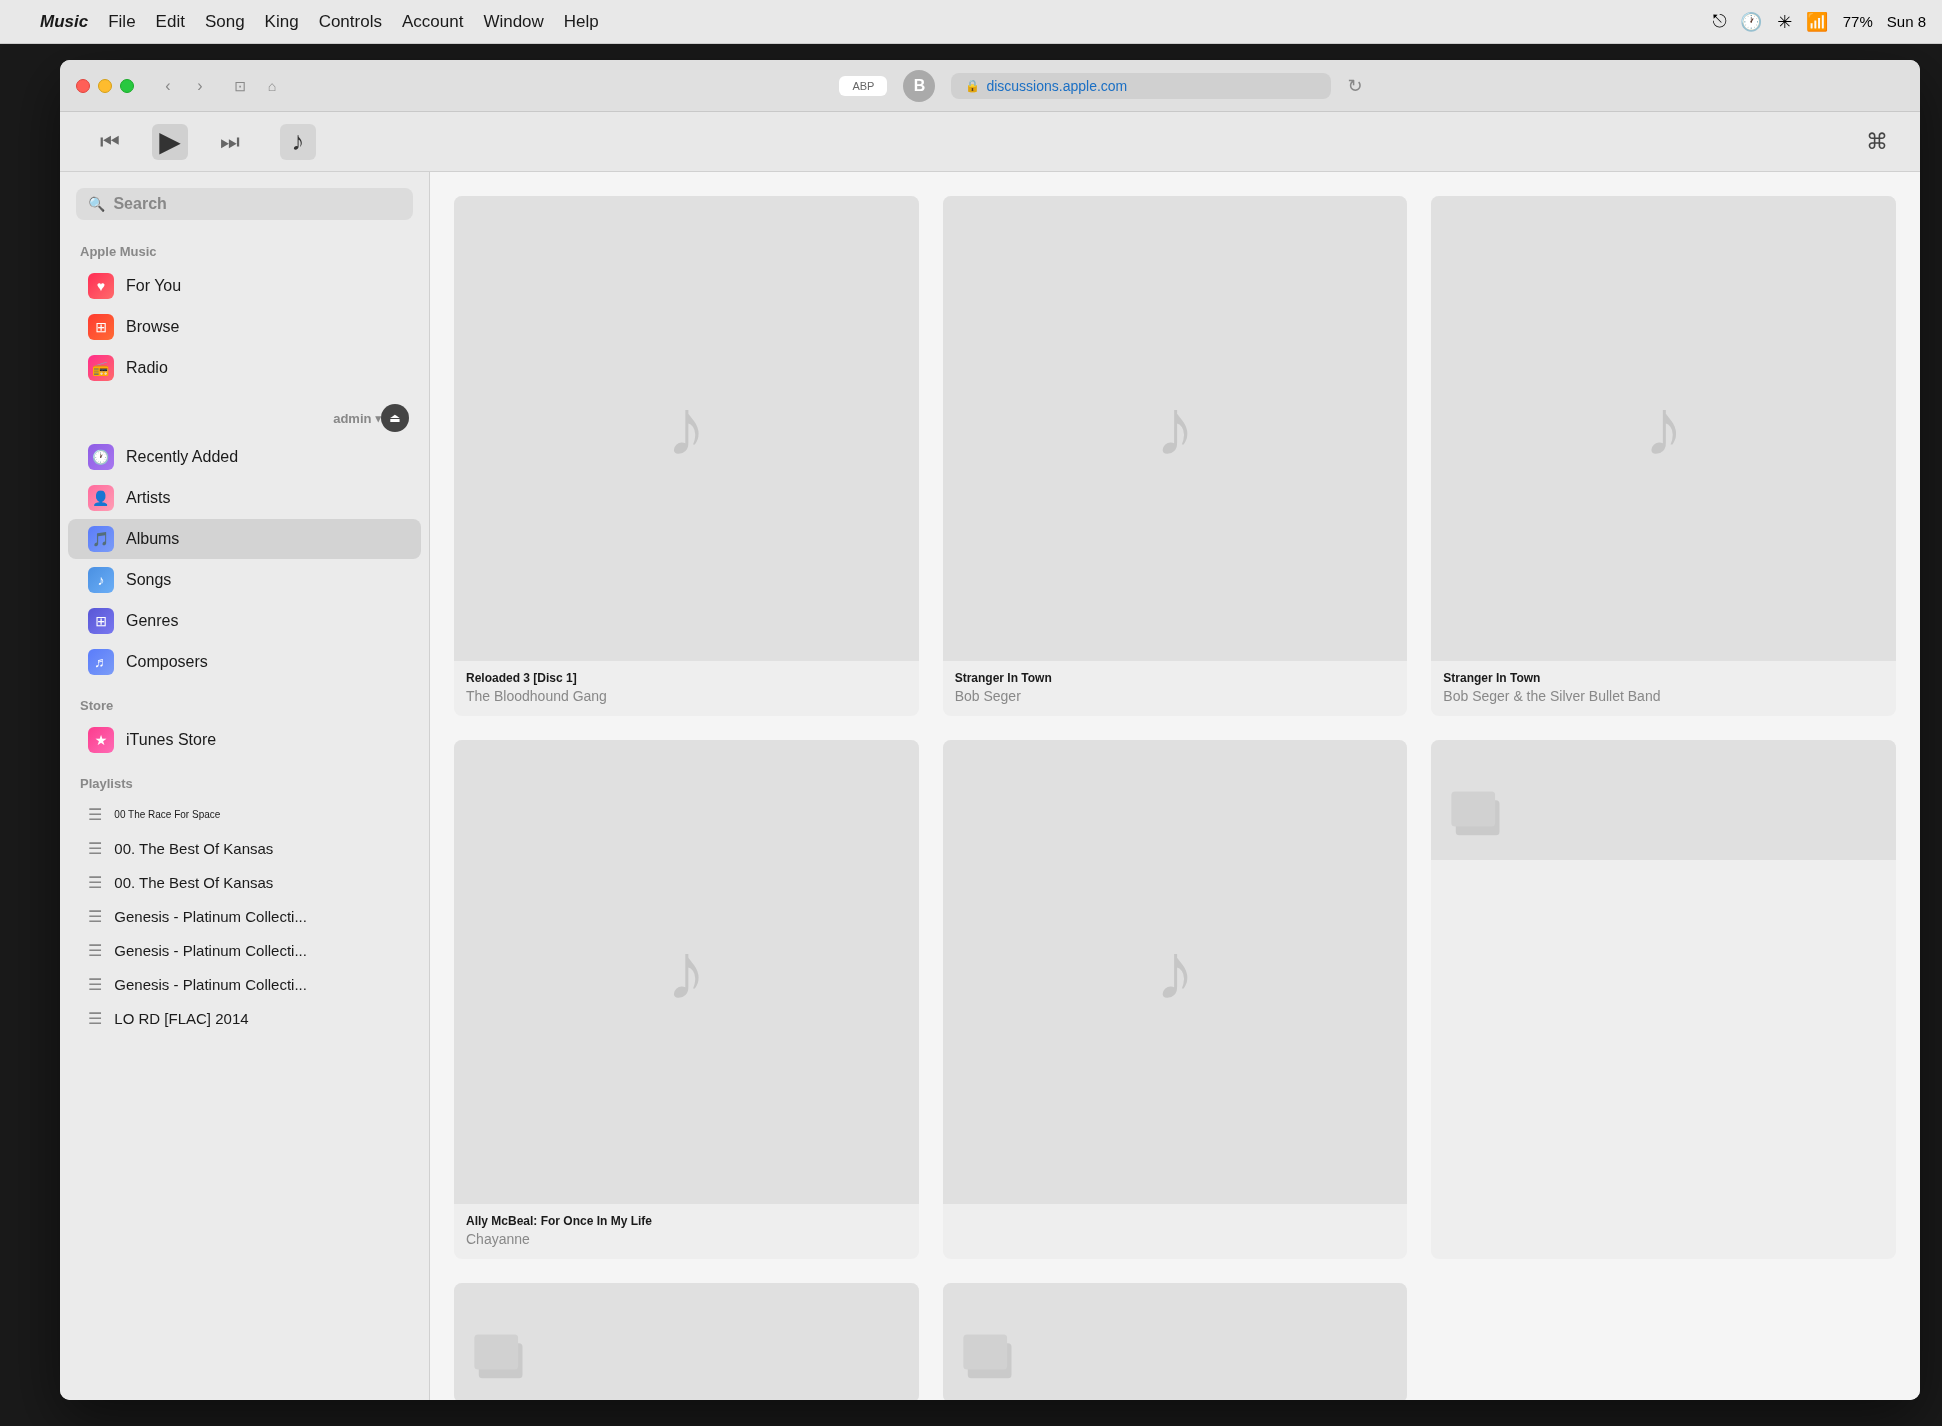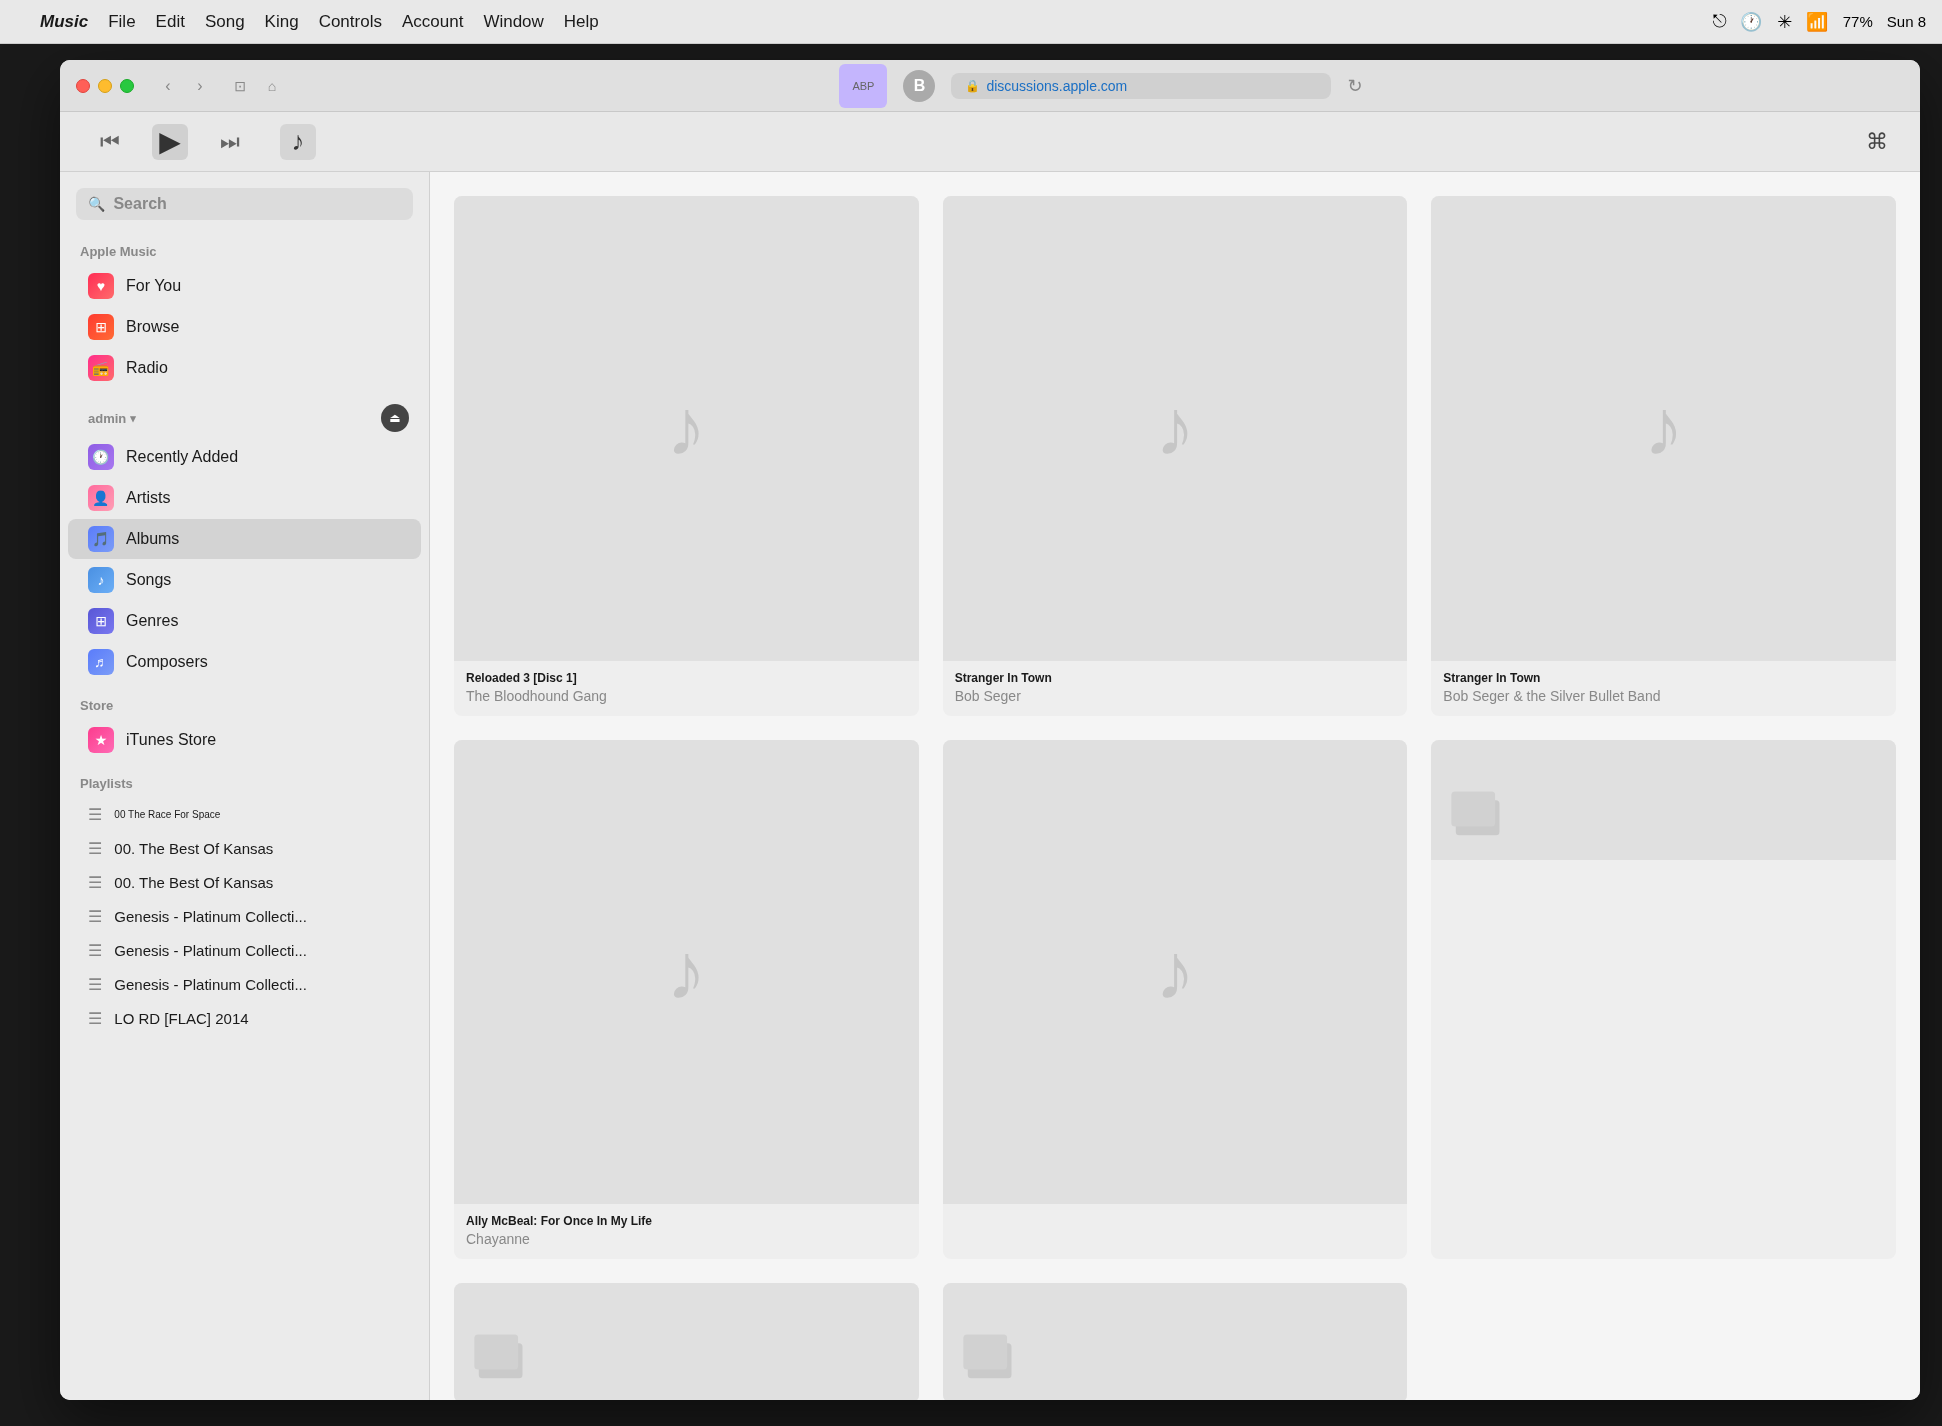--- a/index.html
+++ b/index.html
@@ -203,22 +203,22 @@
     .icon-albums { background: linear-gradient(135deg, #5a7cfa, #7b9cf7); color: white; }
     .icon-songs { background: linear-gradient(135deg, #4a90e2, #6baef6); color: white; }
     .icon-genres { background: linear-gradient(135deg, #5856d6, #7978f0); color: white; }
     .icon-composers { background: linear-gradient(135deg, #5a7cfa, #7b9cf7); color: white; }
     .icon-itunes { background: linear-gradient(135deg, #fc3c8d, #ff6bb5); color: white; }
     .icon-playlist { color: #888; font-size: 16px; }
 
     .sidebar-admin-row {
       display: flex;
       align-items: center;
-      justify-content: space-between;
-      padding: 4px 20px 4px 28px;
+      justify-content: flex-end;
+      padding: 4px 20px 4px 8px;
       margin-top: 12px;
     }
     .sidebar-admin-label {
       font-size: 13px;
       font-weight: 600;
       color: #888;
       display: flex;
       align-items: center;
       gap: 4px;
     }
@@ -425,21 +425,21 @@
     </div>
     <div class="nav-buttons">
       <button class="nav-btn">‹</button>
       <button class="nav-btn">›</button>
     </div>
     <div class="view-buttons">
       <button class="view-btn">⊡</button>
       <button class="view-btn">⌂</button>
     </div>
     <div class="url-bar-area">
-      <div style="width:48px;height:44px;background:#c4b5fd;border-radius:6px;display:flex;align-items:center;justify-content:center;font-size:11px;color:#666;">ABP</div>
+      <div style="width:48px;height:20px;background:#ffffff;border-radius:6px;display:flex;align-items:center;justify-content:center;font-size:11px;color:#666;">ABP</div>
       <div style="width:32px;height:32px;background:#aaa;border-radius:50%;display:flex;align-items:center;justify-content:center;font-size:16px;color:white;font-weight:bold;">B</div>
       <div class="url-bar">
         <span class="url-lock">🔒</span>
         <span class="url-text">discussions.apple.com</span>
       </div>
       <button style="background:none;border:none;font-size:18px;color:#888;cursor:pointer;">↻</button>
     </div>
   </div>
 
   <div class="app-toolbar">

